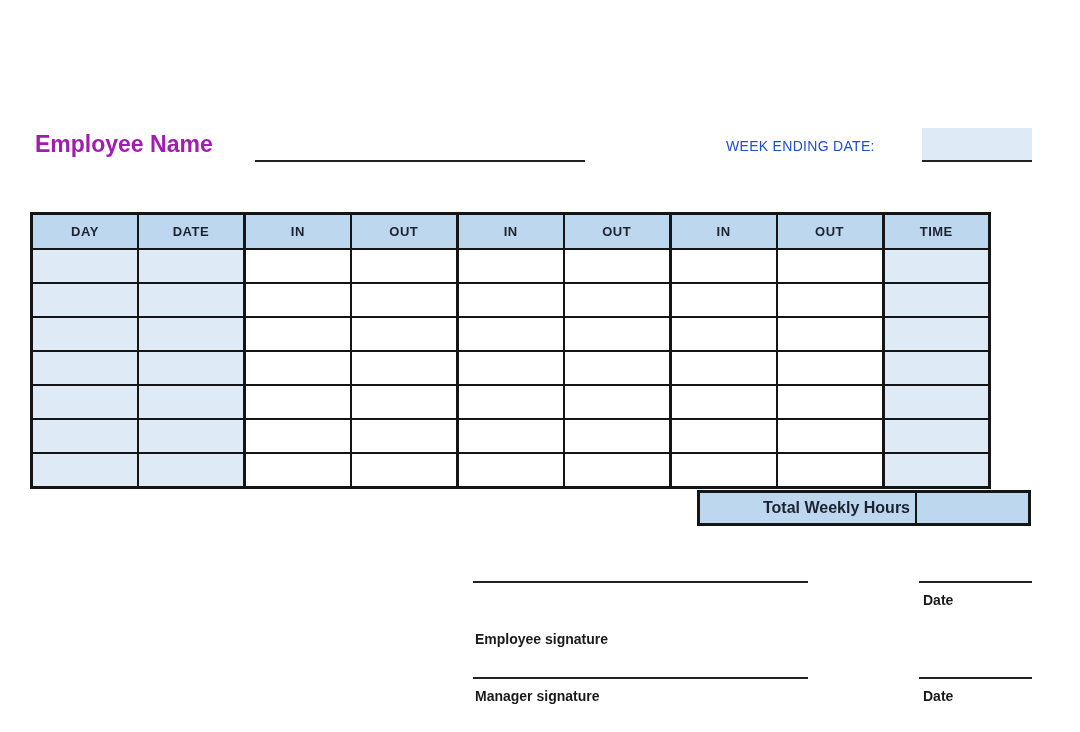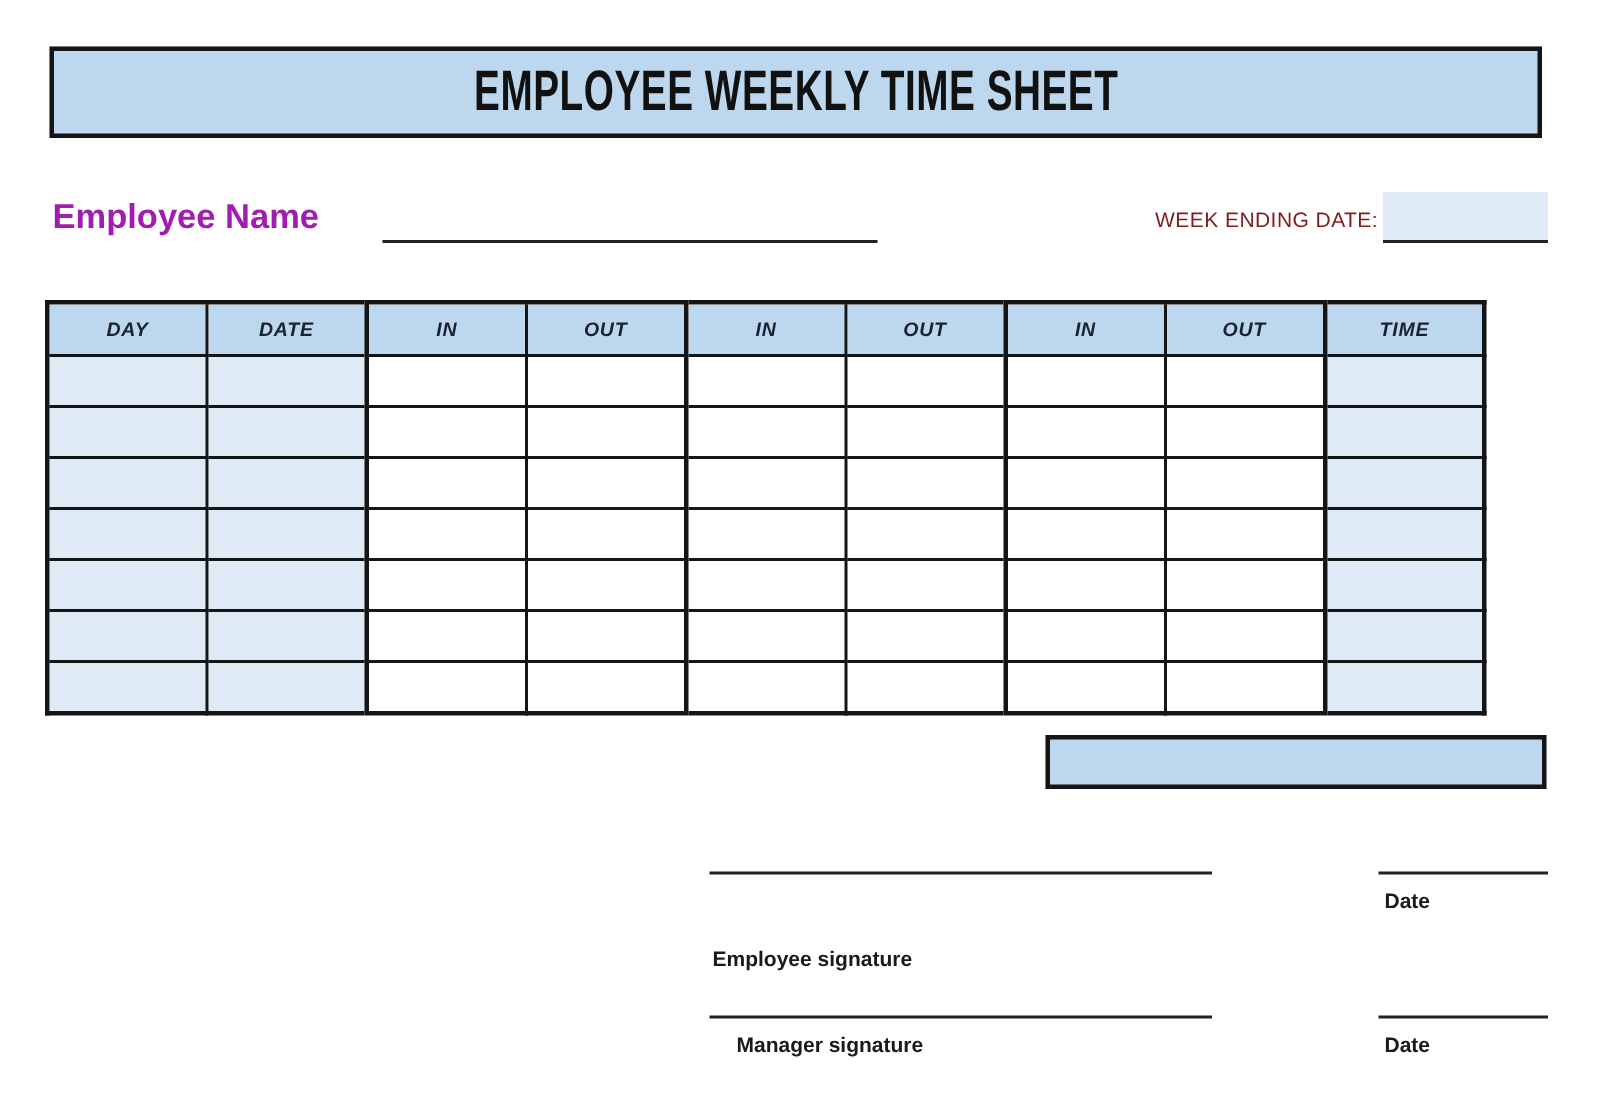--- a/index.html
+++ b/index.html
@@ -29,36 +29,35 @@
   
   .emp-label{
     position:absolute;left:35px;top:131px;
     font-size:23px;font-weight:bold;color:#a21caf;white-space:nowrap;
   }
   .emp-line{
     position:absolute;left:255px;top:160px;width:330px;height:0;
     border-bottom:2px solid #222;
   }
   .wed-label{
-    position:absolute;left:770px;top:138px;
-    font-size:14px;color:#7f1d1d;white-space:nowrap;letter-spacing:0.3px;
+    position:absolute;left:726px;top:138px;
+    font-size:14px;color:#1d4ed8;white-space:nowrap;letter-spacing:0.3px;
   }
   .wed-box{
     position:absolute;left:922px;top:128px;width:110px;height:32px;
     background:var(--c-cell,#DEEAF6);
     border-bottom:2px solid #222;
   }
 
   
   table.ts{
-    position:absolute;left:30px;top:200px;
+    position:absolute;left:30px;top:212px;
     width:961px;
     border-collapse:collapse;table-layout:fixed;
     border:3px solid var(--c-border,#151515);
-    font-style:italic;
   }
   table.ts th, table.ts td{
     border:2px solid var(--c-border,#151515);
     padding:0;overflow:hidden;
   }
   table.ts th{
     height:33px;background:var(--c-banner,#BDD7EE);
     font-size:13px;font-weight:bold;color:#1b2230;
     text-align:center;letter-spacing:0.5px;
   }
@@ -87,32 +86,29 @@
   .total-value{flex:1;}
 
   
   .sig-line{position:absolute;height:0;border-top:2px solid #222;}
   .sig-label{position:absolute;font-size:14px;font-weight:bold;color:#1a1a1a;white-space:nowrap;}
   .emp-sig-line{left:473px;top:581px;width:335px;}
   .emp-sig-label{left:475px;top:592px;margin-top:39px;}
   .emp-date-line{left:919px;top:581px;width:113px;}
   .emp-date-label{left:923px;top:592px;}
   .mgr-sig-line{left:473px;top:677px;width:335px;}
-  .mgr-sig-label{left:475px;top:688px;margin-left:16px;}
+  .mgr-sig-label{left:475px;top:688px;}
   .mgr-date-line{left:919px;top:677px;width:113px;}
   .mgr-date-label{left:923px;top:688px;}
 </style>
 </head>
 <body>
 
 <div class="page">
 
-  <div class="banner">
-    <span class="banner-title">EMPLOYEE WEEKLY TIME SHEET</span>
-  </div>
 
   <div class="emp-label">Employee Name</div>
   <div class="emp-line"></div>
 
   <div class="wed-label">WEEK ENDING DATE:</div>
   <div class="wed-box"></div>
 
   <table class="ts">
     <colgroup>
       <col>
@@ -213,20 +209,21 @@
           <td class="grp"></td>
           <td></td>
           <td class="grp"></td>
           <td></td>
           <td class="c-blue grp"></td>
         </tr>
       </tbody>
   </table>
 
   <div class="total-row">
+    <div class="total-label">Total Weekly Hours</div>
     <div class="total-value"></div>
   </div>
 
   <div class="sig-line emp-sig-line"></div>
   <div class="sig-label emp-sig-label">Employee signature</div>
   <div class="sig-line emp-date-line"></div>
   <div class="sig-label emp-date-label">Date</div>
 
   <div class="sig-line mgr-sig-line"></div>
   <div class="sig-label mgr-sig-label">Manager signature</div>

